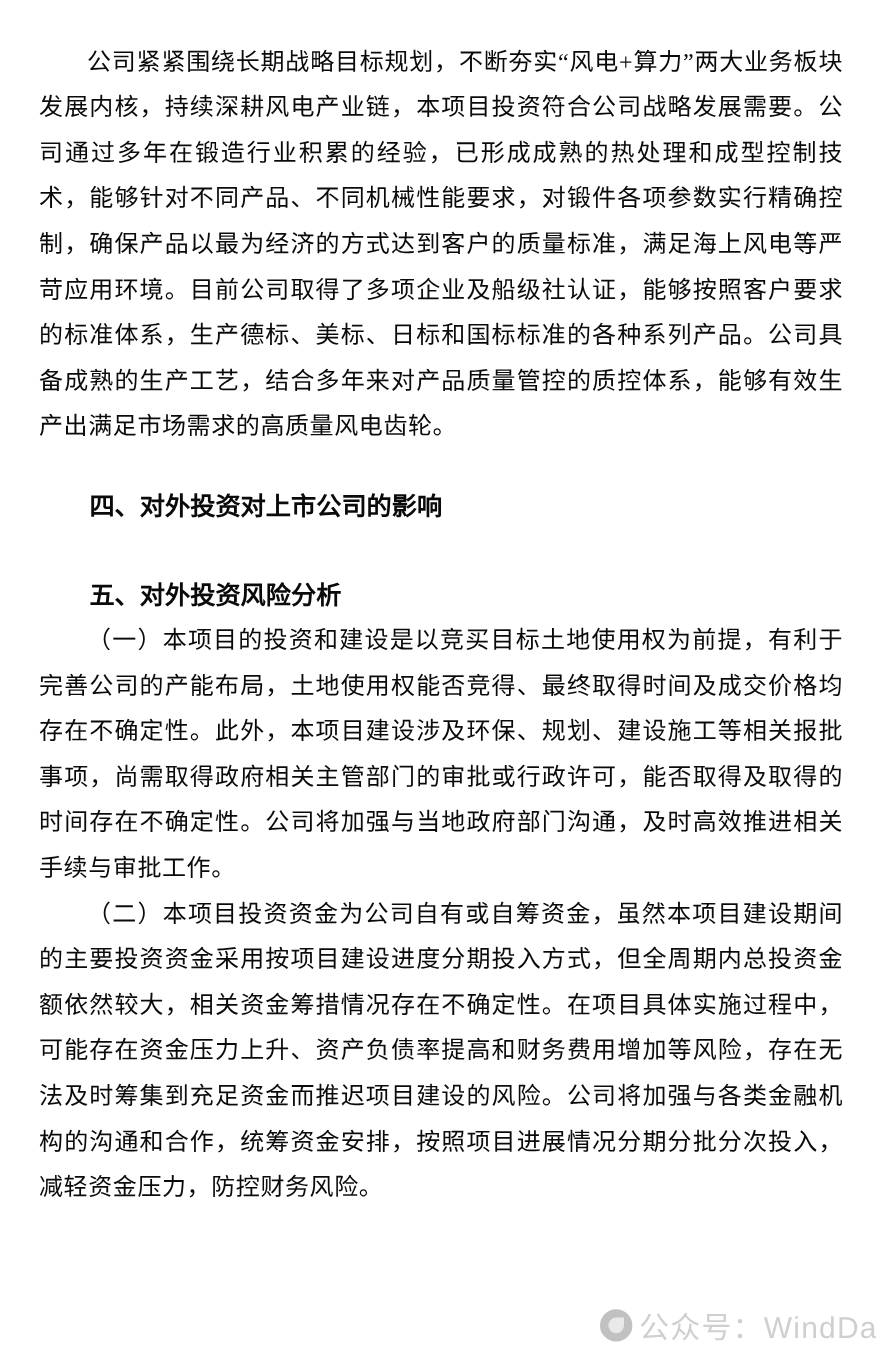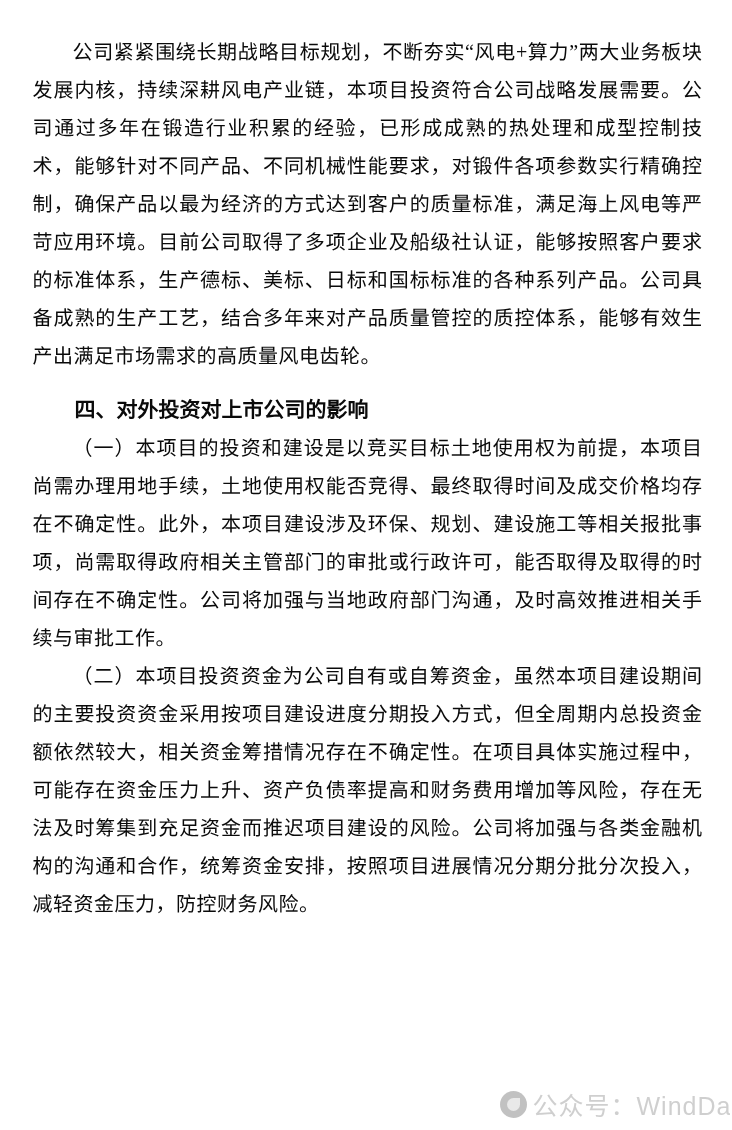--- a/index.html
+++ b/index.html
@@ -33,21 +33,21 @@
     letter-spacing: 0.5px;
   }
   .heading {
     margin: 0;
     font-size: 21px;
     line-height: 38px;
     font-weight: bold;
     text-indent: 2em;
     font-family: "Liberation Serif", "DejaVu Serif", serif;
   }
-  .heading.sec4 { margin-top: 16px; }
+  .heading.sec4 { margin-top: 28px; }
   .heading.sec5 { margin-top: 36px; }
   .watermark {
     position: absolute;
     left: 497px;
     top: 1086px;
     display: flex;
     align-items: center;
     opacity: 0.55;
     pointer-events: none;
     white-space: nowrap;
@@ -79,21 +79,22 @@
     letter-spacing: 1px;
   }
 </style>
 </head>
 <body>
 
 <div class="page">
   <div class="content">
     <p class="para">公司紧紧围绕长期战略目标规划，不断夯实“风电+算力”两大业务板块发展内核，持续深耕风电产业链，本项目投资符合公司战略发展需要。公司通过多年在锻造行业积累的经验，已形成成熟的热处理和成型控制技术，能够针对不同产品、不同机械性能要求，对锻件各项参数实行精确控制，确保产品以最为经济的方式达到客户的质量标准，满足海上风电等严苛应用环境。目前公司取得了多项企业及船级社认证，能够按照客户要求的标准体系，生产德标、美标、日标和国标标准的各种系列产品。公司具备成熟的生产工艺，结合多年来对产品质量管控的质控体系，能够有效生产出满足市场需求的高质量风电齿轮。</p>
     <h2 class="heading sec4">四、对外投资对上市公司的影响</h2>
-    <p class="para">（一）本项目的投资和建设是以竞买目标土地使用权为前提，本项目尚需办理用地手续，土地使用权能否竞得、最终取得时间及成交价格均存在不确定性。此外，本项目建设涉及环保、规划、建设施工等相关报批事项，尚需取得政府相关主管部门的审批或行政许可，能否取得及取得的时间存在不确定性。公司将加强与当地政府部门沟通，及时高效推进相关手续与审批工作。</p>
+    <h2 class="heading sec5">五、对外投资风险分析</h2>
+    <p class="para">（一）本项目的投资和建设是以竞买目标土地使用权为前提，有利于完善公司的产能布局，土地使用权能否竞得、最终取得时间及成交价格均存在不确定性。此外，本项目建设涉及环保、规划、建设施工等相关报批事项，尚需取得政府相关主管部门的审批或行政许可，能否取得及取得的时间存在不确定性。公司将加强与当地政府部门沟通，及时高效推进相关手续与审批工作。</p>
     <p class="para">（二）本项目投资资金为公司自有或自筹资金，虽然本项目建设期间的主要投资资金采用按项目建设进度分期投入方式，但全周期内总投资金额依然较大，相关资金筹措情况存在不确定性。在项目具体实施过程中，可能存在资金压力上升、资产负债率提高和财务费用增加等风险，存在无法及时筹集到充足资金而推迟项目建设的风险。公司将加强与各类金融机构的沟通和合作，统筹资金安排，按照项目进展情况分期分批分次投入，减轻资金压力，防控财务风险。</p>
 
   </div>
 
   <div class="watermark">
     <span class="wm-circle"></span>
     <span class="wm-text">公众号：WindDaily</span>
   </div>
 </div>
 

